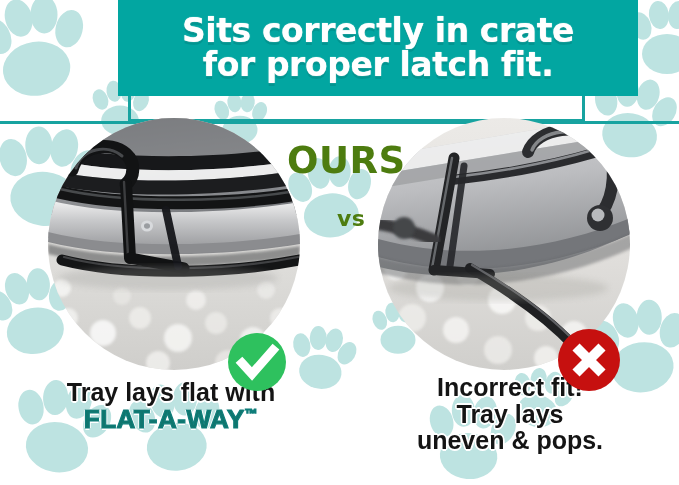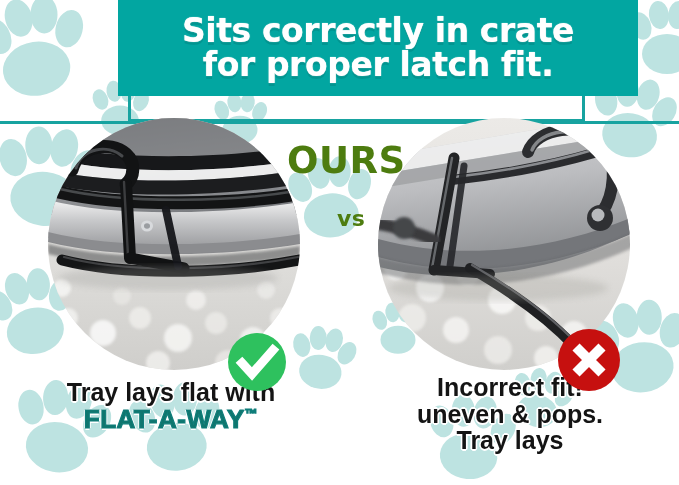--- a/index.html
+++ b/index.html
@@ -288,17 +288,17 @@
     </svg>
   </div>
 
   <div class="caption" id="caption-left">
     <span class="cap-line">Tray lays flat with</span>
     <span class="cap-line"><span class="brandword">FLAT-A-WAY</span><span class="brandword tm">™</span></span>
   </div>
 
   <div class="caption" id="caption-right">
     <span class="cap-line">Incorrect fit!</span>
+    <span class="cap-line">Tray lays</span>
     <span class="cap-line">uneven &amp; pops.</span>
-    <span class="cap-line">Tray lays</span>
   </div>
 
 </div>
 
 </body></html>

